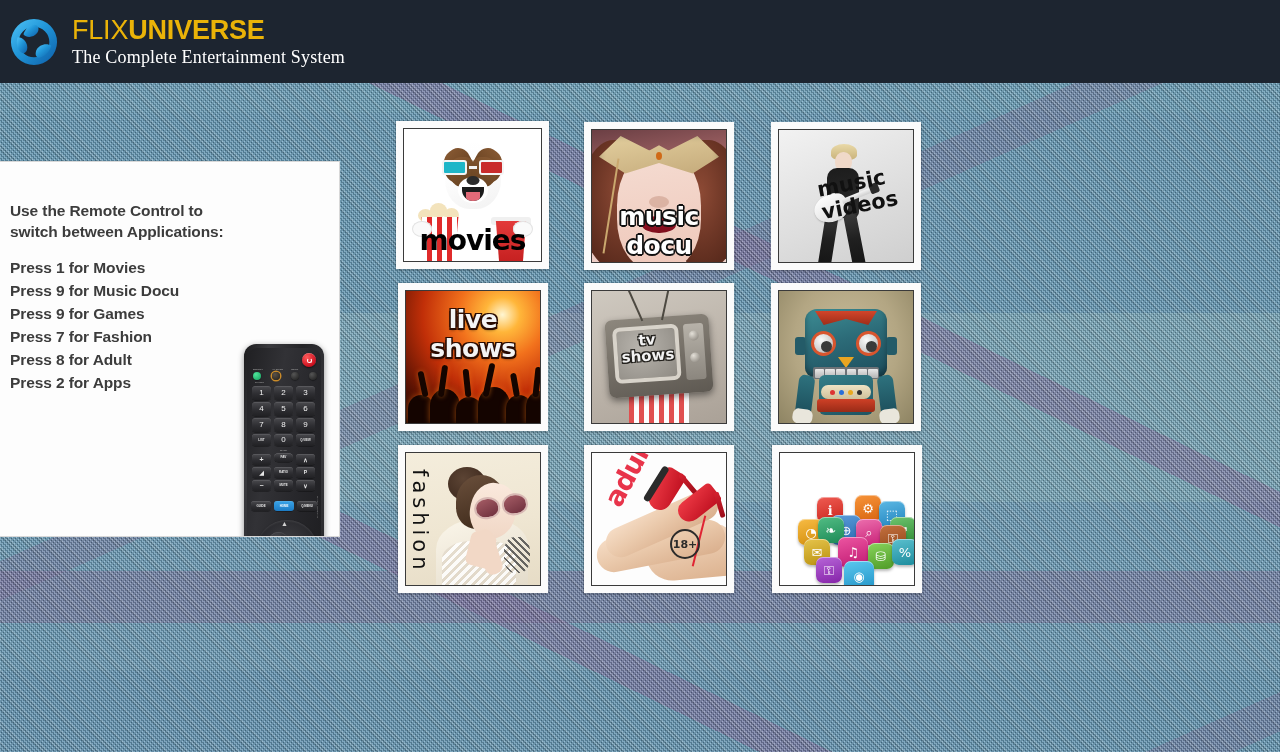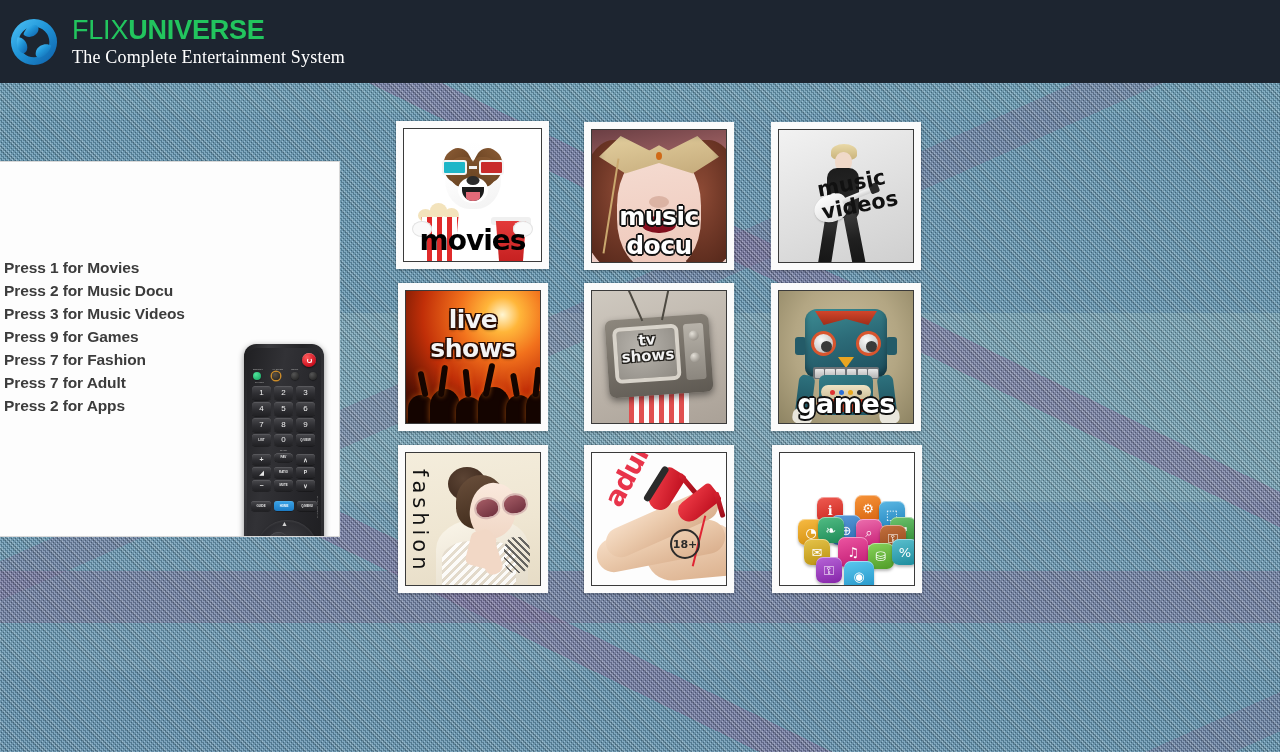--- a/index.html
+++ b/index.html
@@ -102,21 +102,21 @@
     align-items: center;
   }
   .brand-wrap { display: flex; align-items: center; padding-left: 10px; }
   .brand-logo { width: 48px; height: 48px; flex: 0 0 48px; }
   .brand-text { margin-left: 14px; }
   .brand-name {
     font-family: "Liberation Sans", sans-serif;
     font-size: 27px;
     line-height: 27px;
     letter-spacing: -.2px;
-    color: #22c55e;
+    color: #eab308;
     white-space: nowrap;
   }
   .brand-name .thin { font-weight: 400; }
   .brand-name .bold { font-weight: 700; }
   .brand-tagline {
     font-family: "Liberation Serif", serif;
     font-size: 18px;
     line-height: 20px;
     color: #ffffff;
     margin-top: 3px;
@@ -141,21 +141,21 @@
     left: 10px; top: 38px;
     width: 220px;
     font-size: 15.5px;
     font-weight: 700;
     line-height: 21px;
     color: #3c3c3c;
     letter-spacing: -.1px;
   }
   .instr-list {
     position: absolute;
-    left: 4px; top: 94px;
+    left: 10px; top: 94px;
     width: 230px;
     list-style: none;
   }
   .instr-list li {
     font-size: 15.5px;
     font-weight: 700;
     line-height: 23px;
     color: #3c3c3c;
     letter-spacing: -.1px;
     white-space: nowrap;
@@ -509,27 +509,27 @@
       <path d="M16 40c-4 11-2 23 6 31 7 6 14 0 14-10 0-12-11-22-20-21z" fill="url(#lgA)"></path>
     </svg>
     <div class="brand-text">
       <div class="brand-name"><span class="thin">FLIX</span><span class="bold">UNIVERSE</span></div>
       <div class="brand-tagline">The Complete Entertainment System</div>
     </div>
   </div>
 </header>
 
 <section id="instruction-panel">
+  <div class="instr-title">Use the Remote Control to switch between Applications:</div>
   <ul class="instr-list">
     <li>Press 1 for Movies</li>
-    <li>Press 2 for Music Docu</li>
-    <li>Press 3 for Music Videos</li>
+    <li>Press 9 for Music Docu</li>
     <li>Press 9 for Games</li>
     <li>Press 7 for Fashion</li>
-    <li>Press 7 for Adult</li>
+    <li>Press 8 for Adult</li>
     <li>Press 2 for Apps</li>
   </ul>
 
   <div id="remote-control">
     <div class="remote-body"></div>
     <div class="remote-inner">
 
       <div class="power-btn" style="right:5px; top:5px;">
         <div class="power-glyph"></div>
       </div>
@@ -743,21 +743,20 @@
           </div>
           <div class="rb-torso"></div>
           <div class="rb-skirt"></div>
           <div class="rb-belt">
             <div class="rb-dot" style="background:#d33;"></div>
             <div class="rb-dot" style="background:#2a6fd8;"></div>
             <div class="rb-dot" style="background:#e8a81e;"></div>
             <div class="rb-dot" style="background:#2e2e2e;"></div>
           </div>
         </div>
-        <div class="label-outline games-label">games</div>
       </div>
       <div class="tile-hotspot"></div>
     </div>
   </div>
 
   <div class="tile" style="left:2px; top:324px; width:150px; height:148px;">
     <div class="tile-frame">
       <div class="tile-art art-fashion">
         <div class="fa-shoulder"></div>
         <div class="fa-lace"></div>

